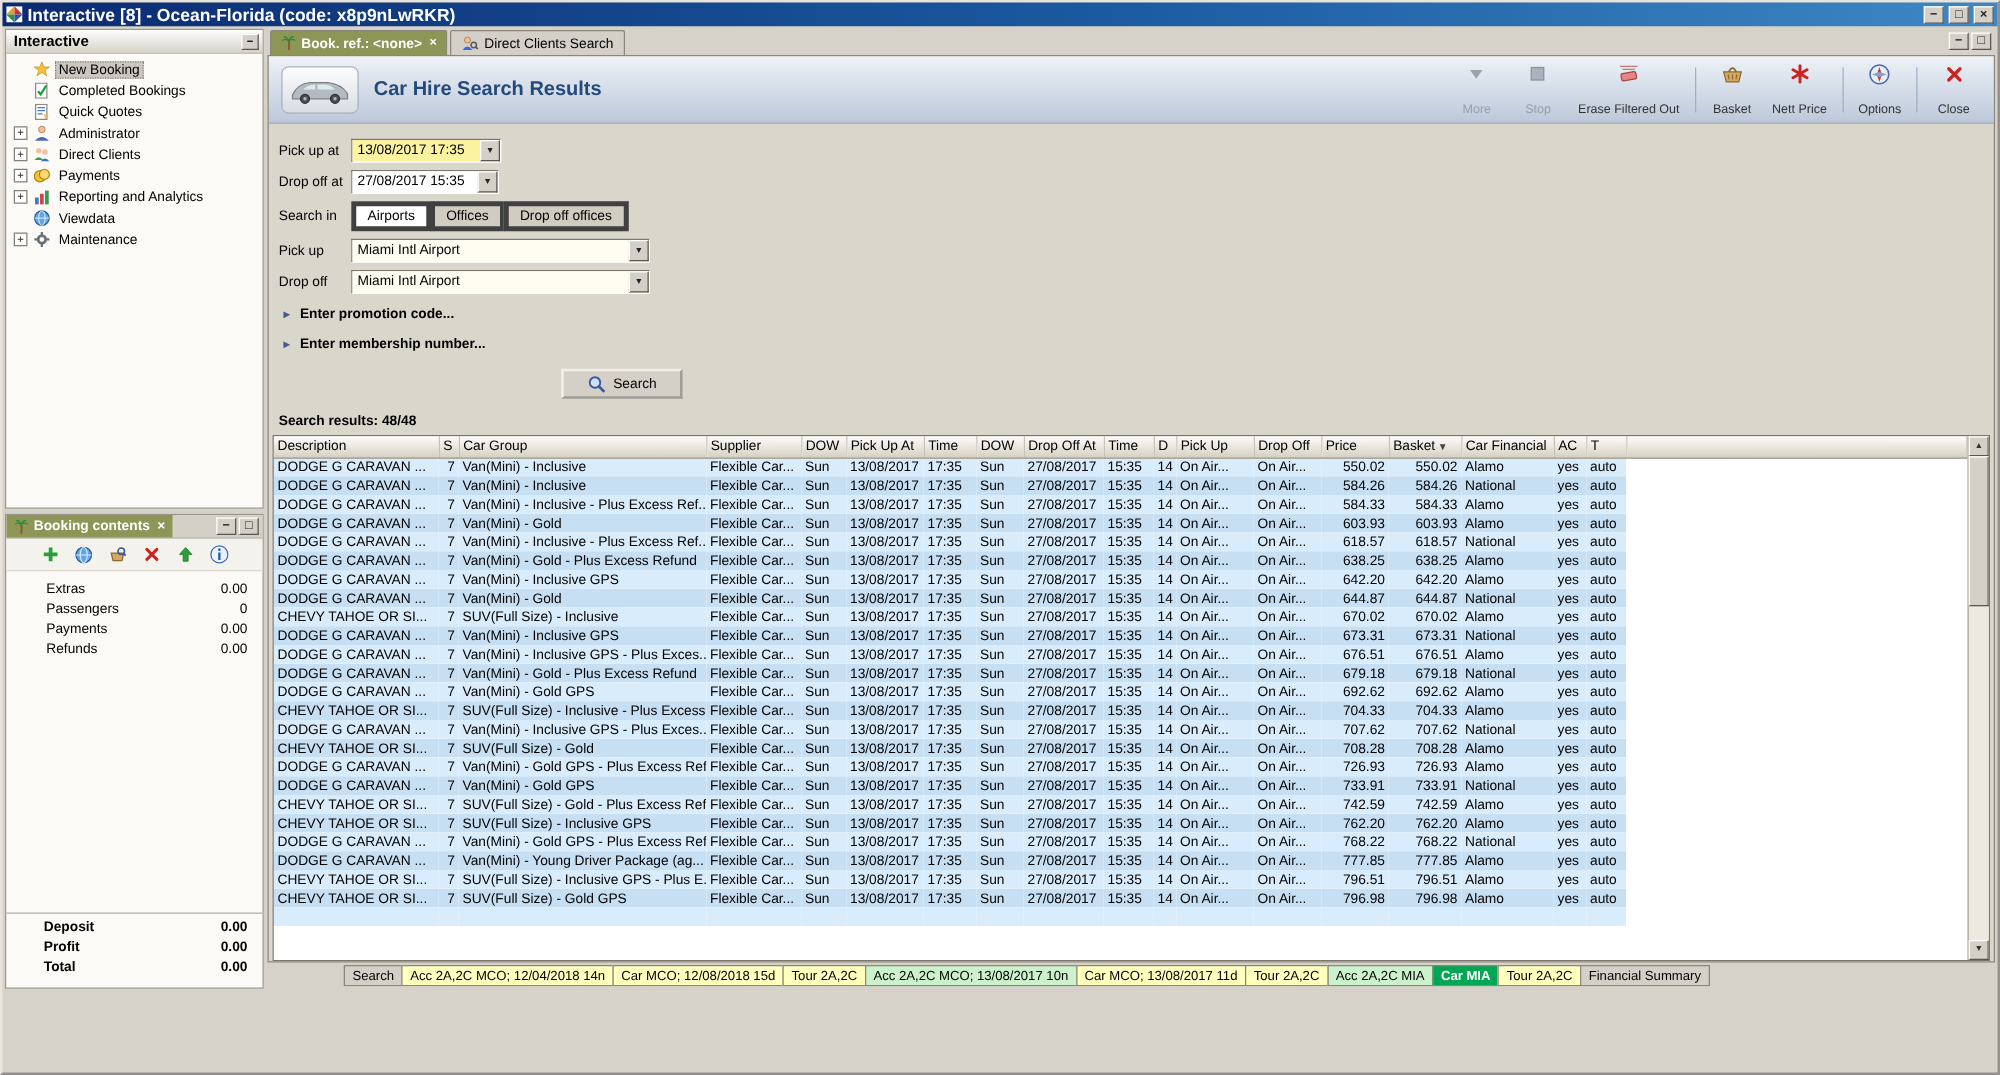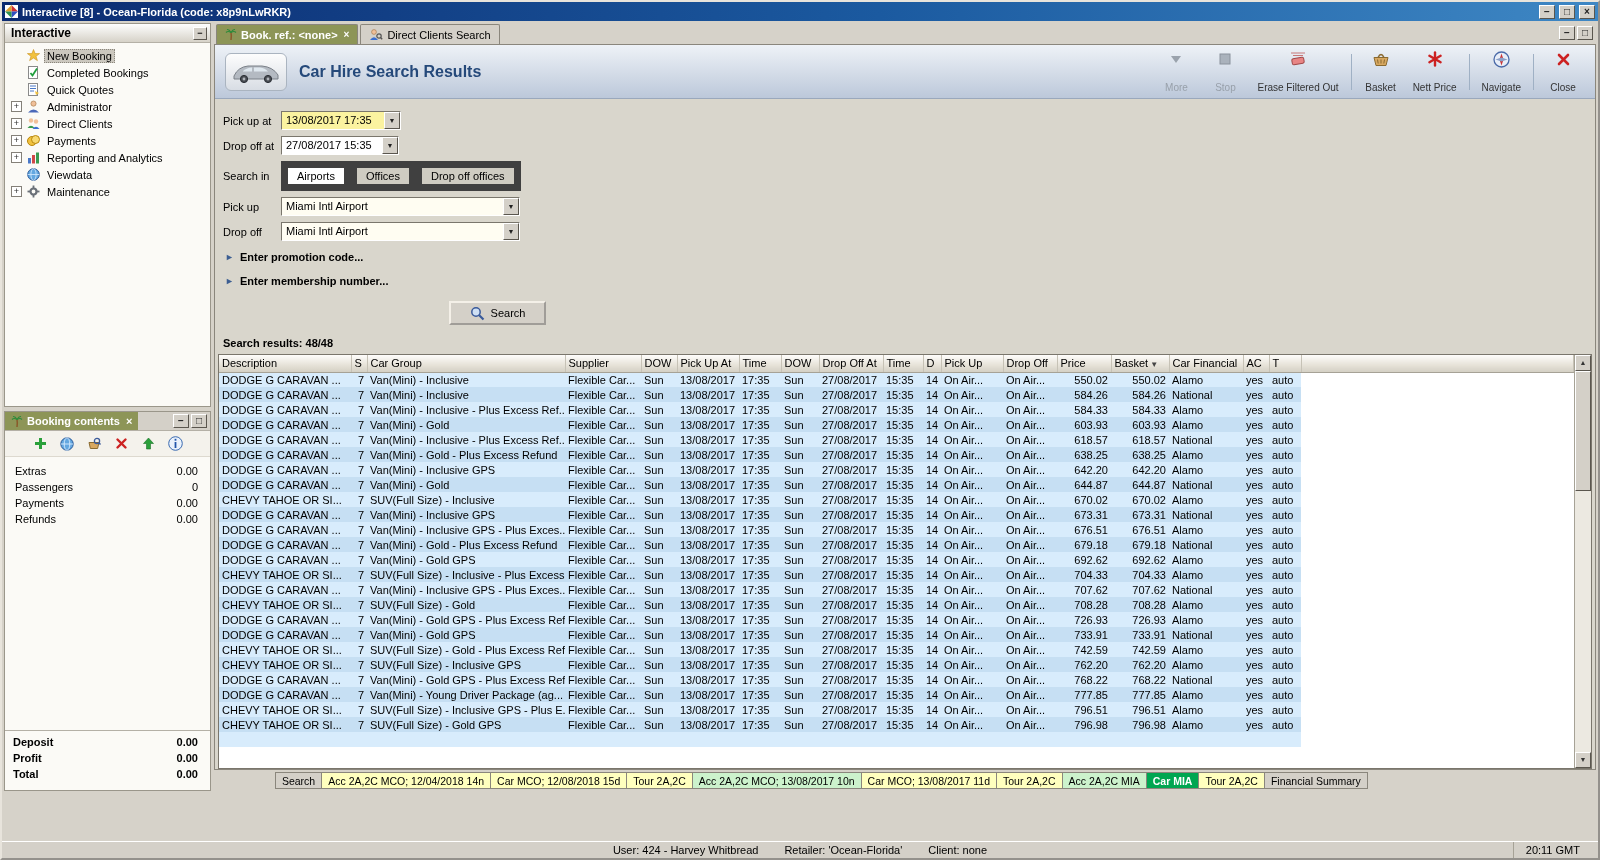--- a/index.html
+++ b/index.html
@@ -2,21 +2,21 @@
 <html><head>
 <meta charset="utf-8">
 <style>
 *{margin:0;padding:0;box-sizing:border-box;}
 html,body{width:1600px;height:860px;}
 body{font-family:"Liberation Sans","DejaVu Sans",sans-serif;font-size:11px;color:#000;background:#d6d2c9;overflow:hidden;}
 .ic{display:inline-flex;align-items:center;justify-content:center;line-height:0;}
 .window{width:1600px;height:860px;display:flex;flex-direction:column;background:#d6d2c9;border:2px outset #e8e4dc;}
 
 .titlebar{height:19px;flex:0 0 19px;background:linear-gradient(90deg,#0b2a70,#1b5aa0 55%,#3e87c4);display:flex;align-items:center;gap:4px;padding:0 3px;}
-.titlebar .t-title{color:#fff;font-weight:bold;font-size:11px;flex:1;white-space:nowrap;}
+.titlebar .t-title{color:#fff;font-weight:bold;font-size:14px;flex:1;white-space:nowrap;}
 .win-btn{width:16px;height:14px;background:#d4d0c8;border:1px solid;border-color:#fff #5a564e #5a564e #fff;font-size:10px;line-height:11px;text-align:center;font-weight:bold;color:#222;display:inline-block;}
 
 .menubar{height:20px;flex:0 0 20px;background:#d4d0c8;display:flex;align-items:center;padding:0 2px;}
 .menu-item{padding:3px 8px;cursor:default;}
 
 .body{flex:1;display:flex;gap:3px;padding:2px 2px 0 2px;align-items:flex-start;}
 .left-col{width:207px;flex:0 0 207px;height:768px;display:flex;flex-direction:column;gap:4px;}
 .panel{border:1px solid #9a968a;background:#fbfaf6;display:flex;flex-direction:column;overflow:hidden;}
 .panel.interactive{height:384px;flex:0 0 384px;}
 .panel.booking{flex:1;}
@@ -31,21 +31,21 @@
 .tree-item.selected .tree-label{background:#cbc7be;border:1px dotted #8a867c;padding:0 2px;}
 
 .bk-caption{height:19px;flex:0 0 19px;background:#d4d0c8;border-bottom:1px solid #b4b0a6;display:flex;align-items:stretch;}
 .bk-tab{background:#8d9557;color:#fff;display:flex;align-items:center;gap:4px;padding:0 6px;font-weight:bold;font-size:11px;}
 .bk-close{color:#fff;font-size:11px;font-weight:bold;margin-left:2px;}
 .bk-cap-btns{margin-left:auto;display:flex;align-items:center;gap:2px;padding-right:3px;}
 .bk-toolbar{height:26px;flex:0 0 26px;display:flex;align-items:center;justify-content:center;gap:7px;border-bottom:1px solid #ddd9cf;background:#f4f2ec;}
 .bk-tool{width:20px;height:20px;display:flex;align-items:center;justify-content:center;}
 .bk-rows{padding-top:8px;}
 .bk-row{height:16px;display:flex;padding:0 12px 0 10px;}
-.bk-label{flex:1;}
+.bk-label{flex:1;margin-left:22px;}
 .bk-totals{margin-top:auto;border-top:1px solid #b4b0a6;padding:5px 0 6px 0;}
 .bk-total{height:16px;display:flex;padding:0 12px 0 8px;font-weight:bold;}
 .bk-total .bk-label{flex:1;}
 
 .main-col{flex:1;height:766px;display:flex;flex-direction:column;min-width:0;}
 .doc-tabbar{height:21px;flex:0 0 21px;display:flex;align-items:flex-end;gap:2px;padding-left:2px;}
 .doc-tab{height:20px;display:flex;align-items:center;gap:4px;padding:0 8px;background:#d4d0c8;border:1px solid #8a867c;border-bottom:none;border-radius:2px 2px 0 0;font-size:11px;white-space:nowrap;}
 .doc-tab.active{background:#8d9557;color:#fff;font-weight:bold;}
 .doc-tab .tab-close{font-weight:bold;font-size:10px;margin-left:2px;}
 .mdi-btns{margin-left:auto;display:flex;gap:2px;padding:0 3px 4px 0;}
@@ -62,21 +62,21 @@
 
 .form-area{padding:12px 0 0 8px;}
 .f-row{display:flex;align-items:center;margin-bottom:6px;}
 .f-label{width:58px;flex:0 0 58px;}
 .combo{display:flex;align-items:stretch;height:19px;border:1px solid;border-color:#7a766c #fff #fff #7a766c;background:#fff;}
 .combo .combo-val{flex:1;padding:2px 4px;white-space:nowrap;overflow:hidden;background:#fff;}
 .combo.yellow .combo-val{background:#fbf3a0;}
 .combo.pale .combo-val{background:#fffdf2;}
 .combo-btn{width:16px;flex:0 0 16px;background:#d4d0c8;border:1px solid;border-color:#fff #5a564e #5a564e #fff;font-size:7px;line-height:15px;text-align:center;color:#222;}
 .si-tabs{display:flex;}
-.si-tab{padding:2px 9px;border:7px solid #404040;background:#cfccc2;margin-right:-1px;}
+.si-tab{padding:2px 9px;border:4px solid #404040;background:#cfccc2;margin-right:-1px;}
 .si-tab.active{background:#fff;}
 .expander-row{display:flex;align-items:center;gap:6px;margin:8px 0 0 2px;font-weight:bold;height:16px;}
 .exp-arrow{color:#3c5e92;font-size:9px;}
 .search-btn{margin:12px 0 0 226px;width:97px;height:24px;background:#d4d0c8;border:2px outset #f4f0e8;display:flex;align-items:center;justify-content:center;gap:6px;font-family:inherit;font-size:11px;cursor:default;}
 .results-label{margin:12px 0 3px 8px;font-weight:bold;height:14px;}
 
 .table-wrap{flex:1;margin:0 3px;border:1px solid #7a766c;background:#fff;position:relative;overflow:hidden;min-height:0;}
 .results-table{border-collapse:collapse;table-layout:fixed;width:calc(100% - 17px);}
 .results-table th{height:17px;background:linear-gradient(#fefdfb,#e6e2d8 60%,#d4d0c4);border-right:1px solid #c6c2b6;border-bottom:1px solid #a6a296;font-weight:normal;text-align:left;padding:0 3px;white-space:nowrap;overflow:hidden;font-size:11px;}
 .sort-arrow{font-size:8px;margin-left:2px;color:#444;}
@@ -456,21 +456,21 @@
               </div>
               <div class="tb-divider"></div>
               <div class="tool-btn">
                 <span class="ic">
                   <svg width="17" height="17">
                     <circle cx="8.5" cy="8.5" r="7.5" fill="#e8eef8" stroke="#4a6aa8" stroke-width="1.3"></circle>
                     <path d="M8.5 2.5L10.5 8.5L8.5 14.5L6.5 8.5Z" fill="#cc3333"></path>
                     <path d="M2.5 8.5L8.5 6.5L14.5 8.5L8.5 10.5Z" fill="#8aa0c8"></path>
                   </svg>
                 </span>
-                <span class="tool-label">Navigate</span>
+                <span class="tool-label">Options</span>
               </div>
               <div class="tb-divider"></div>
               <div class="tool-btn">
                 <span class="ic">
                   <svg width="15" height="15">
                     <g stroke="#cc2222" stroke-width="2.6" stroke-linecap="round">
                       <line x1="3" y1="3" x2="12" y2="12"></line>
                       <line x1="12" y1="3" x2="3" y2="12"></line>
                     </g>
                   </svg>
@@ -1131,20 +1131,14 @@
           <div class="btab" style="background: rgb(255, 255, 190); color: rgb(0, 0, 0);">Car MCO; 13/08/2017 11d</div>
           <div class="btab" style="background: rgb(255, 255, 190); color: rgb(0, 0, 0);">Tour 2A,2C</div>
           <div class="btab" style="background: rgb(204, 242, 204); color: rgb(0, 0, 0);">Acc 2A,2C MIA</div>
           <div class="btab active" style="background: rgb(0, 166, 81); color: rgb(255, 255, 255);">Car MIA</div>
           <div class="btab" style="background: rgb(255, 255, 190); color: rgb(0, 0, 0);">Tour 2A,2C</div>
           <div class="btab" style="background: rgb(212, 208, 200); color: rgb(0, 0, 0);">Financial Summary</div>
         </div>
     </div>
   </div>
 
-  <div class="statusbar">
-    <span>User: 424 - Harvey Whitbread</span>
-    <span>Retailer: 'Ocean-Florida'</span>
-    <span>Client: none</span>
-    <span class="sb-time">20:11 GMT</span>
-  </div>
 
 </div>
 
 </body></html>

